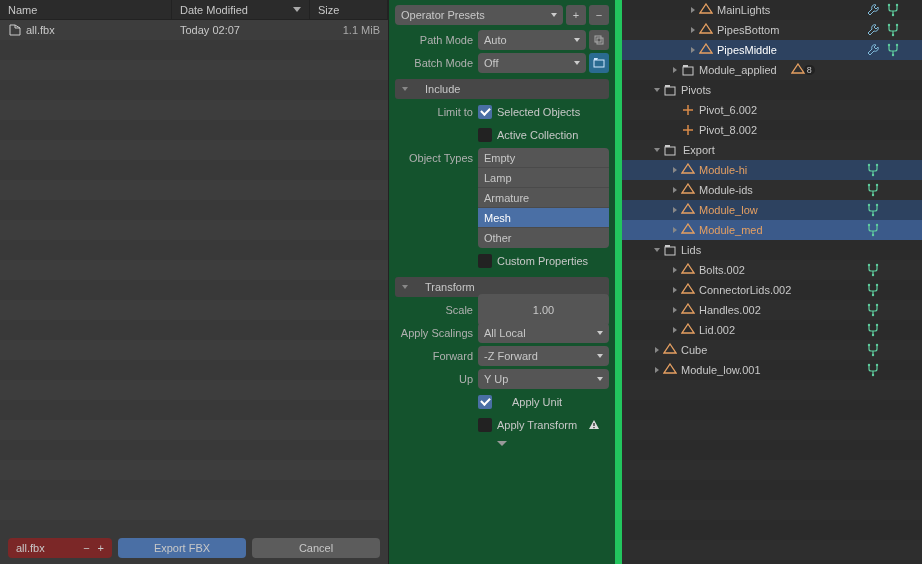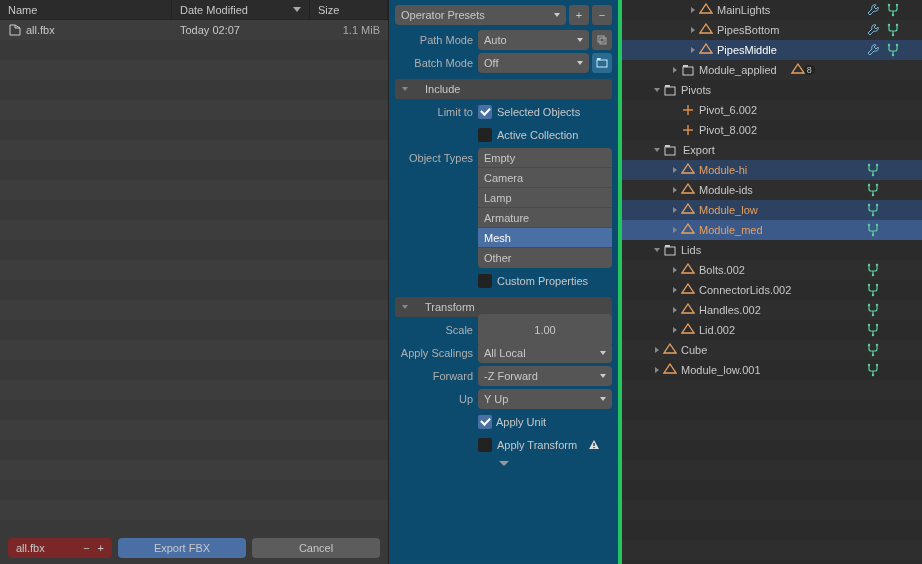--- a/index.html
+++ b/index.html
@@ -13,21 +13,21 @@
 .row:nth-child(odd){background:#3d3d3d}
 .row:nth-child(even){background:#393939}
 .fcell{padding:0 8px}
 .fc-name{width:172px;display:flex;align-items:center;gap:4px}
 .fc-date{width:138px}.fc-size{width:78px;text-align:right;color:#aaa}
 .bottom{padding:6px 8px 6px 8px;display:flex;gap:6px;background:#393939}
 .fname-input{background:#7b2727;height:20px;border-radius:4px;padding:0 8px;display:flex;align-items:center;flex:1;color:#eee;justify-content:space-between}
 .btn{height:20px;border-radius:4px;display:flex;align-items:center;justify-content:center;padding:0 12px}
 .btn-export{background:#4a6fa5;width:128px;color:#e0e8f4}
 .btn-cancel{background:#5c5c5c;width:128px}
-.col2{width:234px;background:#0c4a6e;padding:5px 6px 5px 6px;display:flex;flex-direction:column;gap:3px;border-left:1px solid #222;border-right:4px solid #22c55e}
+.col2{width:234px;background:#14532d;padding:5px 6px 5px 6px;display:flex;flex-direction:column;gap:3px;border-left:1px solid #222;border-right:7px solid #22c55e}
 .select{background:#555;height:20px;border-radius:4px;display:flex;align-items:center;padding:0 6px;justify-content:space-between}
 .presets-row{display:flex;gap:3px;margin-bottom:2px}
 .presets-row .select{flex:1}
 .sq{width:20px;height:20px;background:#555;border-radius:3px;display:flex;align-items:center;justify-content:center}
 .form-row{display:flex;align-items:center;height:20px;gap:3px}
 .form-label{width:80px;text-align:right;color:#b0b0b0;padding-right:2px}
 .form-ctrl{flex:1}
 .section-hdr{background:#474747;height:20px;display:flex;align-items:center;padding:0 5px;gap:16px;margin-top:3px;border-radius:3px}
 .chk{width:14px;height:14px;background:#222;border-radius:2px;display:flex;align-items:center;justify-content:center}
 .chk.on::after{content:"";width:7px;height:4px;border-left:2px solid #fff;border-bottom:2px solid #fff;transform:rotate(-45deg) translate(1px,-1px)}
@@ -180,21 +180,20 @@
     <div class="form-ctrl" style="display:flex;align-items:center;gap:5px">
       <div class="chk"></div>
       <span>Active Collection</span>
     </div>
   </div>
 
   <div class="form-row" style="align-items:flex-start;height:auto">
     <div class="form-label" style="padding-top:4px">Object Types</div>
     <div class="form-ctrl ot-list" id="otlist">
         <div class="ot-item">Empty</div>
-        <div class="ot-item">Camera</div>
         <div class="ot-item">Lamp</div>
         <div class="ot-item">Armature</div>
         <div class="ot-item sel">Mesh</div>
         <div class="ot-item">Other</div>
       </div>
   </div>
 
   <div class="form-row">
     <div class="form-label"></div>
     <div class="form-ctrl" style="display:flex;align-items:center;gap:5px">
@@ -230,21 +229,21 @@
   </div>
   <div class="form-row">
     <div class="form-label">Up</div>
     <div class="select form-ctrl">
       <span>Y Up</span>
       <span style="border-top:4px solid #ccc;border-left:3px solid transparent;border-right:3px solid transparent"></span>
     </div>
   </div>
   <div class="form-row">
     <div class="form-label"></div>
-    <div class="form-ctrl" style="display:flex;align-items:center;gap:4px">
+    <div class="form-ctrl" style="display:flex;align-items:center;gap:20px">
       <div class="chk on" style="background:#4a6fa5"></div>
       <span>Apply Unit</span>
     </div>
   </div>
   <div class="form-row">
     <div class="form-label"></div>
     <div class="form-ctrl" style="display:flex;align-items:center;gap:5px">
       <div class="chk"></div>
       <span>Apply Transform</span>
       <span class="warn-ico">

